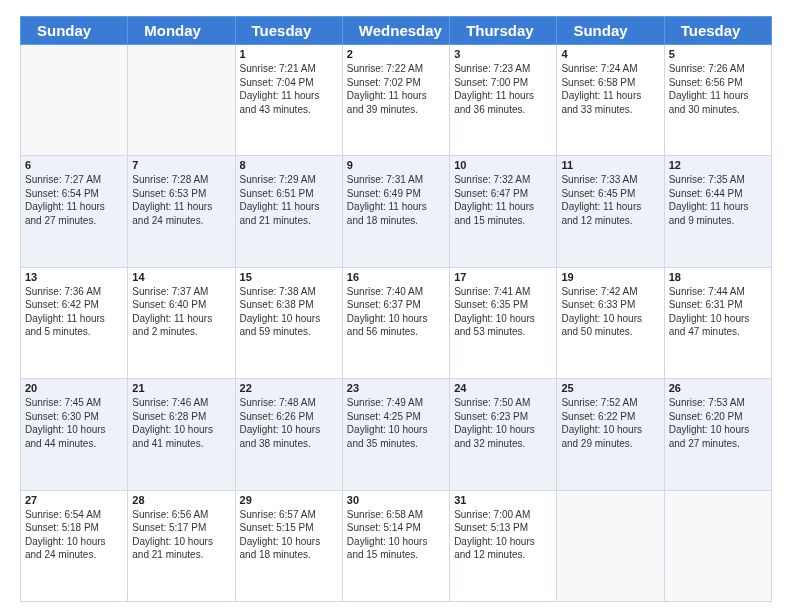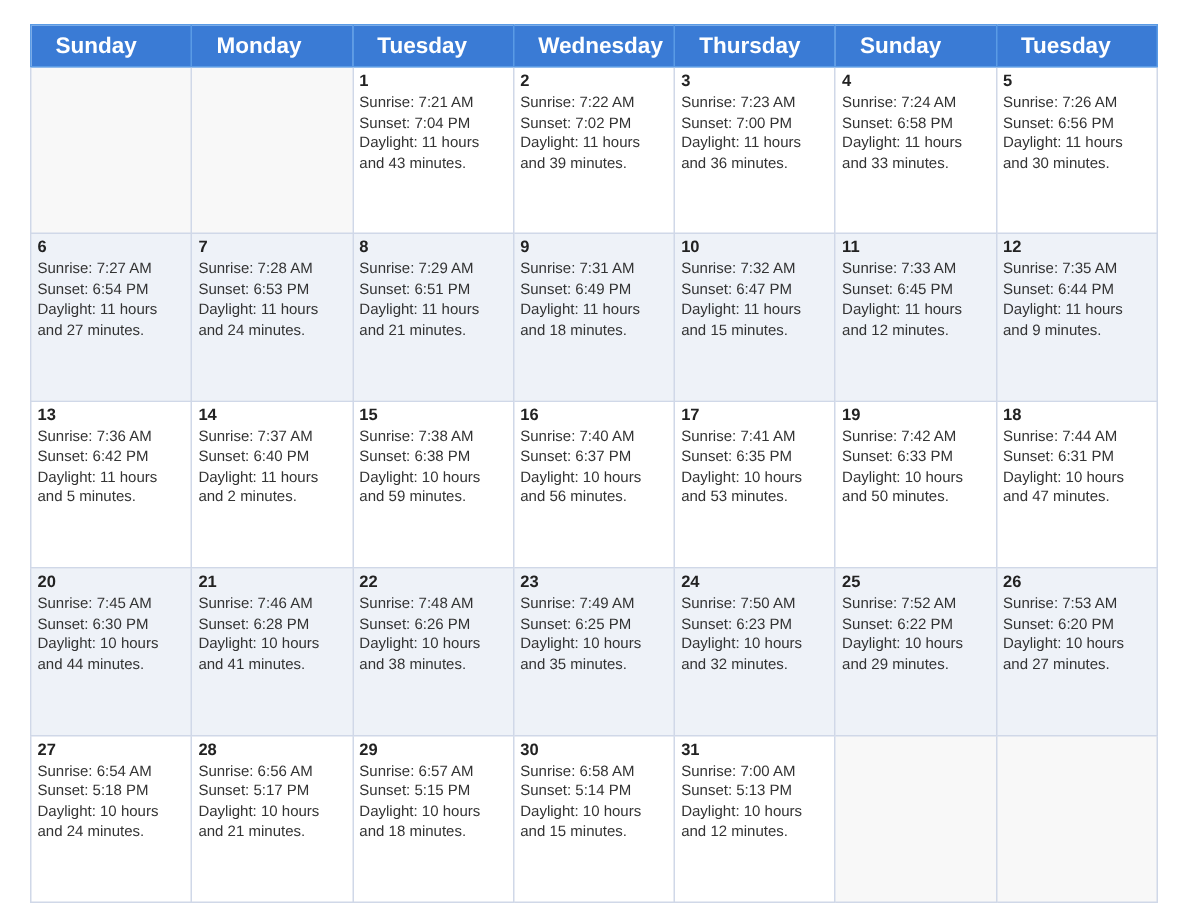--- a/index.html
+++ b/index.html
@@ -249,21 +249,21 @@
           </td>
           <td>
             <span class="day-number">22</span>
             <div class="day-info">Sunrise: 7:48 AM
 Sunset: 6:26 PM
 Daylight: 10 hours and 38 minutes.</div>
           </td>
           <td>
             <span class="day-number">23</span>
             <div class="day-info">Sunrise: 7:49 AM
-Sunset: 6:25 PM
+Sunset: 4:25 PM
 Daylight: 10 hours and 35 minutes.</div>
           </td>
           <td>
             <span class="day-number">24</span>
             <div class="day-info">Sunrise: 7:50 AM
 Sunset: 6:23 PM
 Daylight: 10 hours and 32 minutes.</div>
           </td>
           <td>
             <span class="day-number">25</span>

